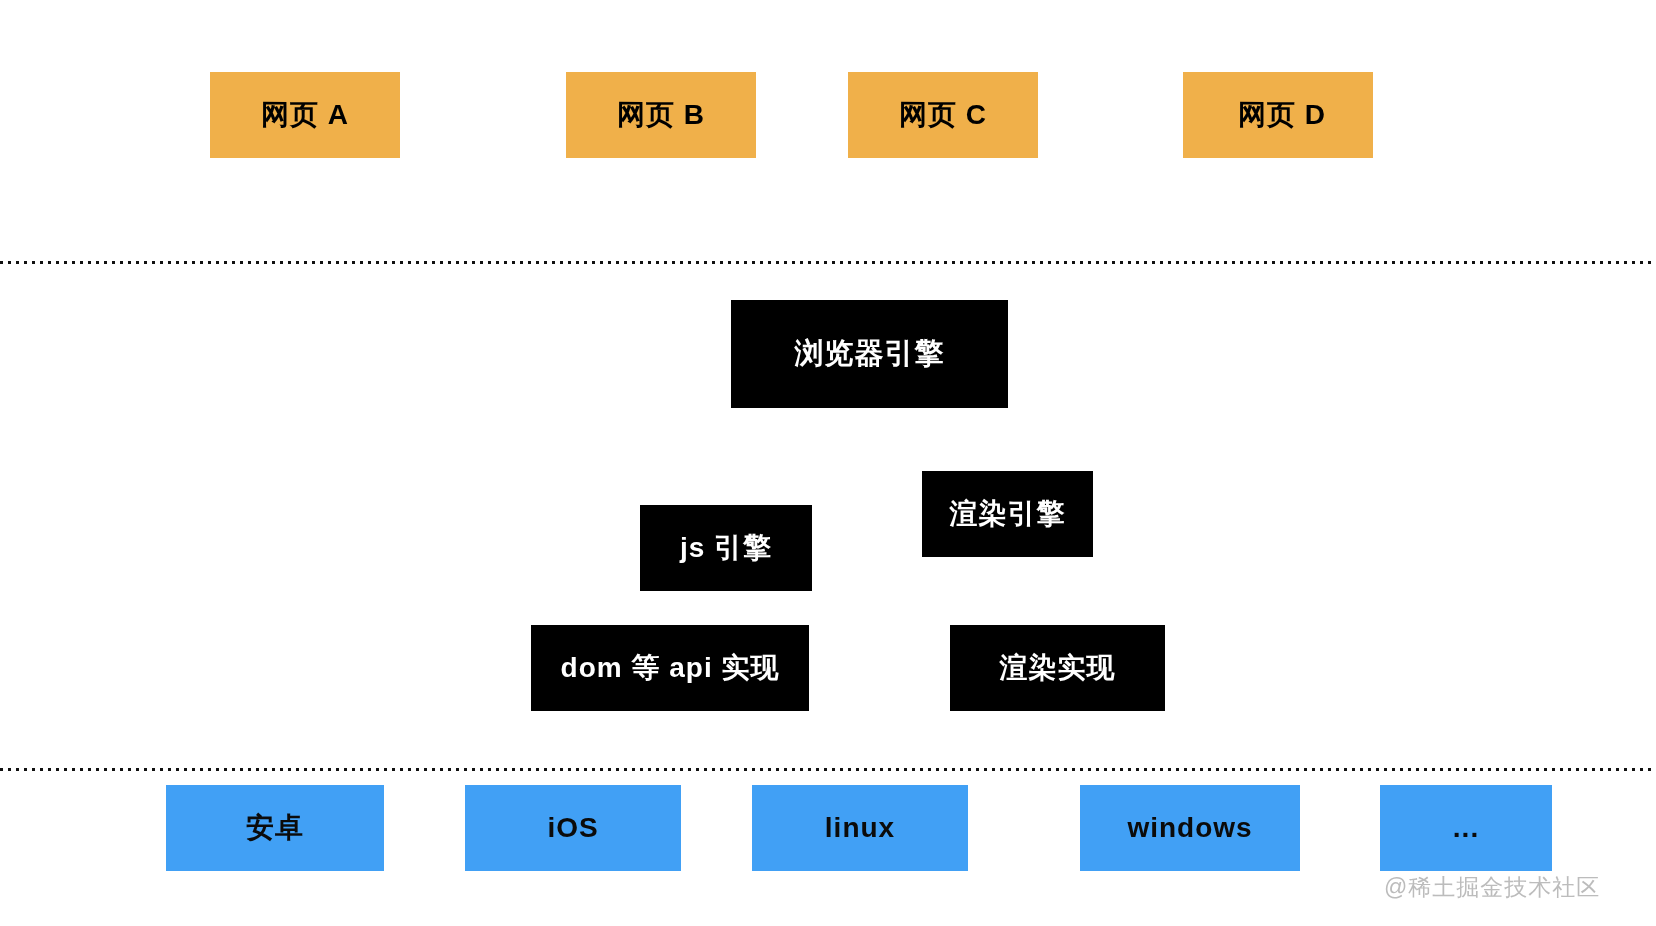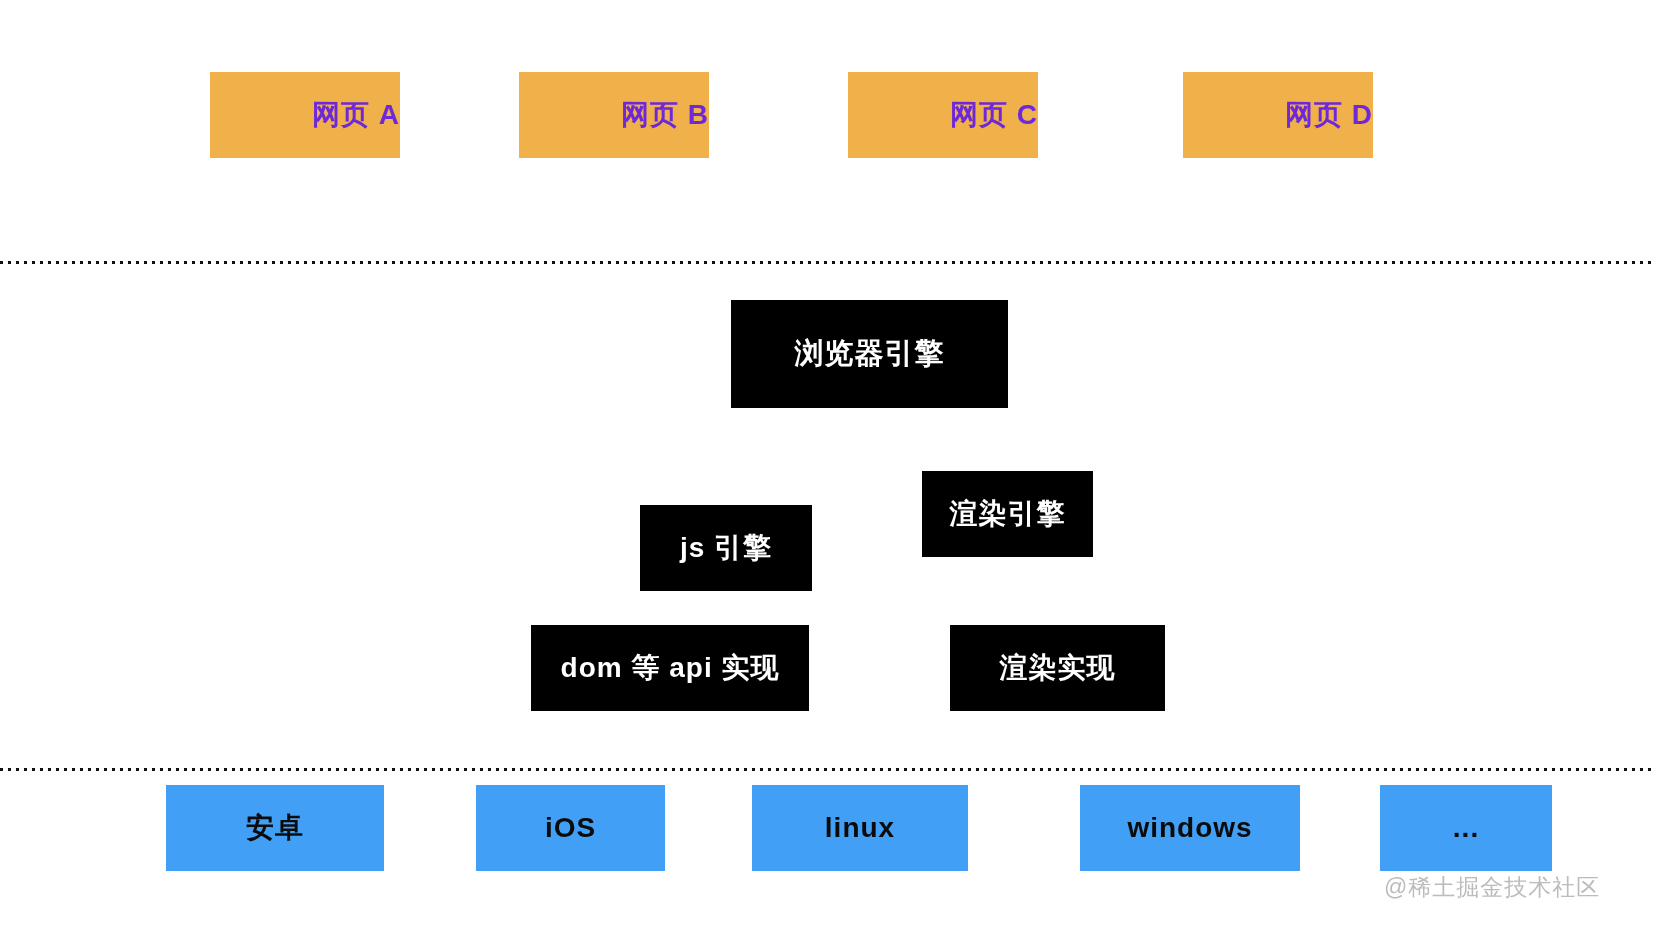--- a/index.html
+++ b/index.html
@@ -11,45 +11,45 @@
     font-family: "Liberation Sans", sans-serif;
   }
   .box {
     position: absolute;
     display: flex; align-items: center; justify-content: center;
     font-weight: 700; font-size: 28px;
     letter-spacing: 1px;
     box-sizing: border-box;
     text-align: center;
   }
-  .web      { background: #F0B04A; color: #6d28d9; justify-content: flex-end; }
+  .web      { background: #F0B04A; color: #000000; }
   .engine   { background: #000000; color: #ffffff; }
   .platform { background: #41A0F5; color: #0b0b0b; }
   .dotted {
     position: absolute; left: 0; width: 1656px; height: 3px;
     background-image: repeating-linear-gradient(to right,
       #111 0px, #111 3px, transparent 3px, transparent 8px);
   }
   
   #webpage-a { left: 210px;  top: 72px; width: 190px; height: 86px; }
-  #webpage-b { left: 519px;  top: 72px; width: 190px; height: 86px; }
+  #webpage-b { left: 566px;  top: 72px; width: 190px; height: 86px; }
   #webpage-c { left: 848px;  top: 72px; width: 190px; height: 86px; }
   #webpage-d { left: 1183px; top: 72px; width: 190px; height: 86px; padding-left: 8px; }
   
   #sep-top    { top: 261px; }
   #sep-bottom { top: 768px; }
   
   #browser-engine { left: 731px; top: 300px; width: 277px; height: 108px; font-size: 29px; }
   #js-engine      { left: 640px; top: 471px; width: 172px; height: 86px; margin-top: 34px; }
   #render-engine  { left: 922px; top: 471px; width: 171px; height: 86px; }
   #dom-api-impl   { left: 531px; top: 625px; width: 278px; height: 86px; }
   #render-impl    { left: 950px; top: 625px; width: 215px; height: 86px; text-align: right; }
   
   #platform-android { left: 166px;  top: 785px; width: 218px; height: 86px; }
-  #platform-ios     { left: 476px;  top: 785px; width: 189px; height: 86px; }
+  #platform-ios     { left: 465px;  top: 785px; width: 216px; height: 86px; }
   #platform-linux   { left: 752px;  top: 785px; width: 216px; height: 86px; }
   #platform-windows { left: 1080px; top: 785px; width: 220px; height: 86px; }
   #platform-more    { left: 1380px; top: 785px; width: 172px; height: 86px; }
   .watermark {
     position: absolute; top: 872px; left: 1384px;
     color: #BCBCBC; font-size: 23px; font-weight: 400;
     letter-spacing: 1px;
   }
 </style>
 </head>

